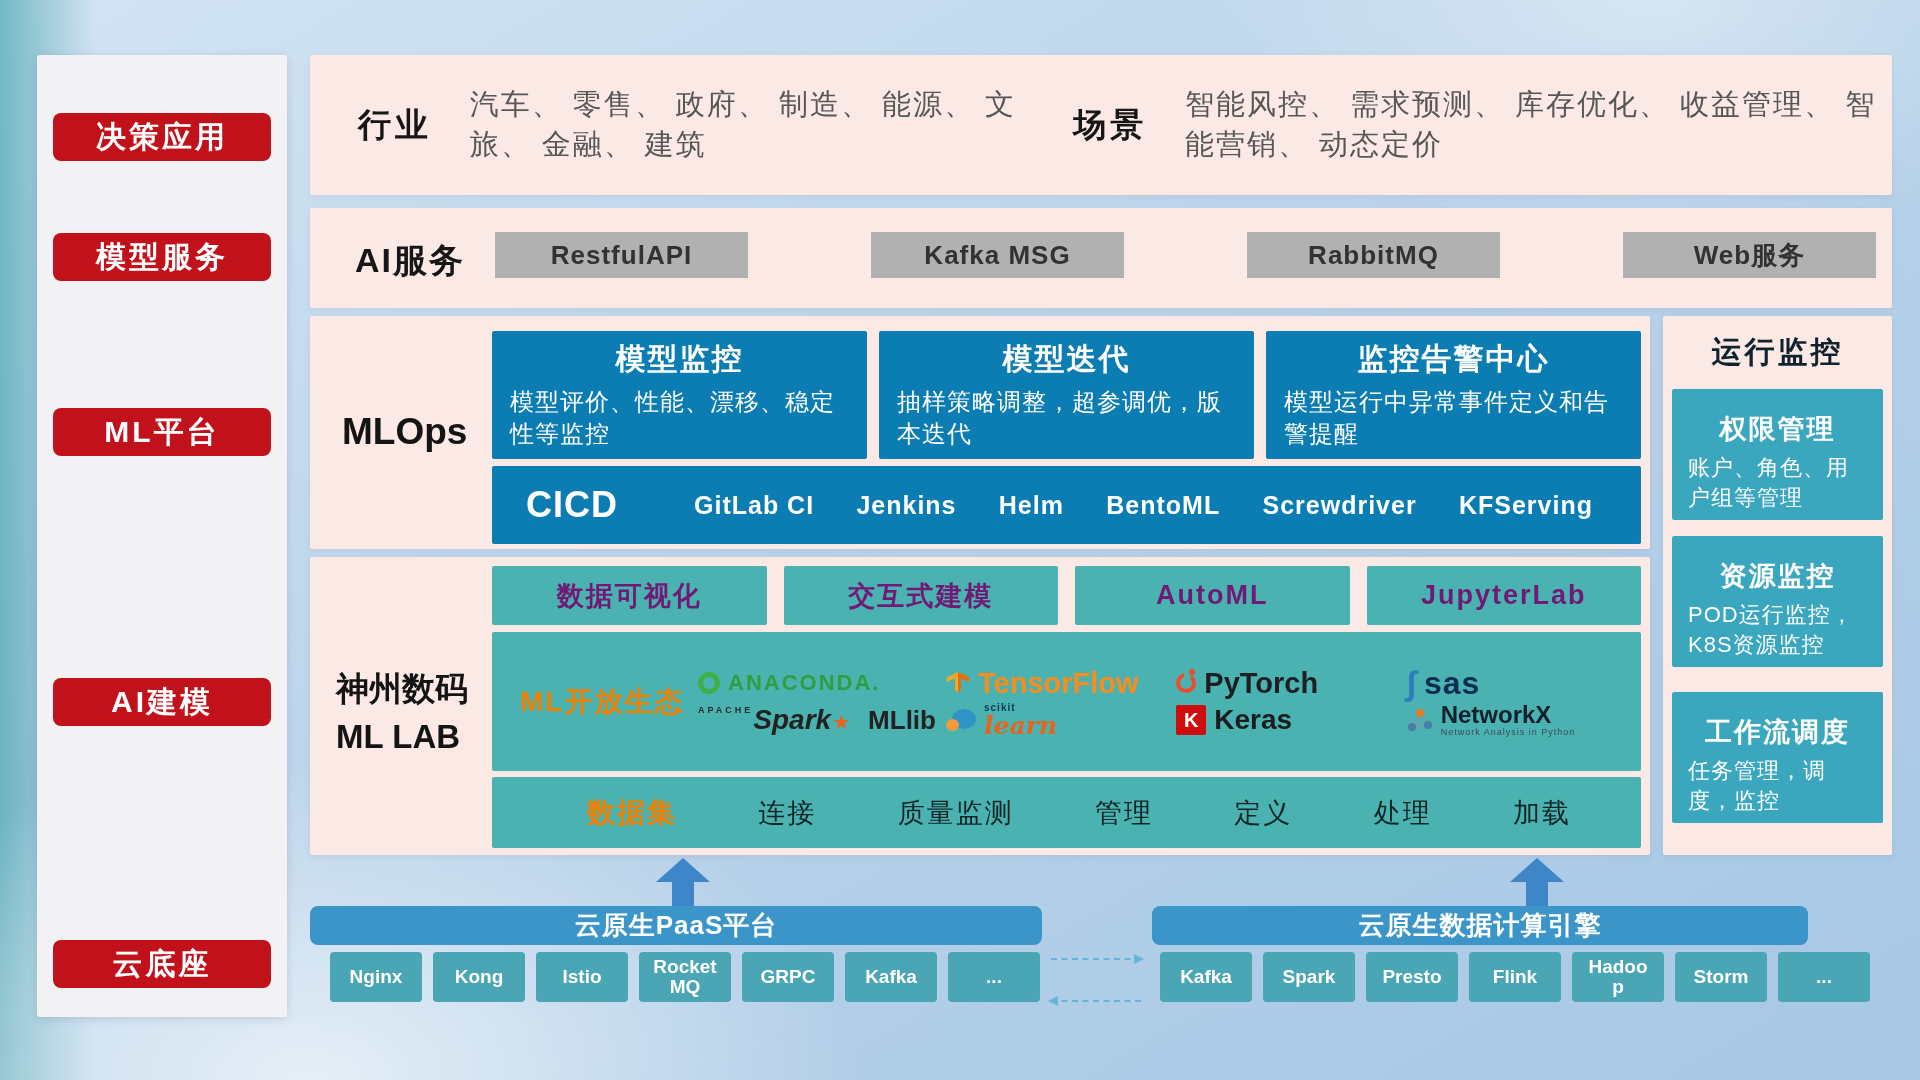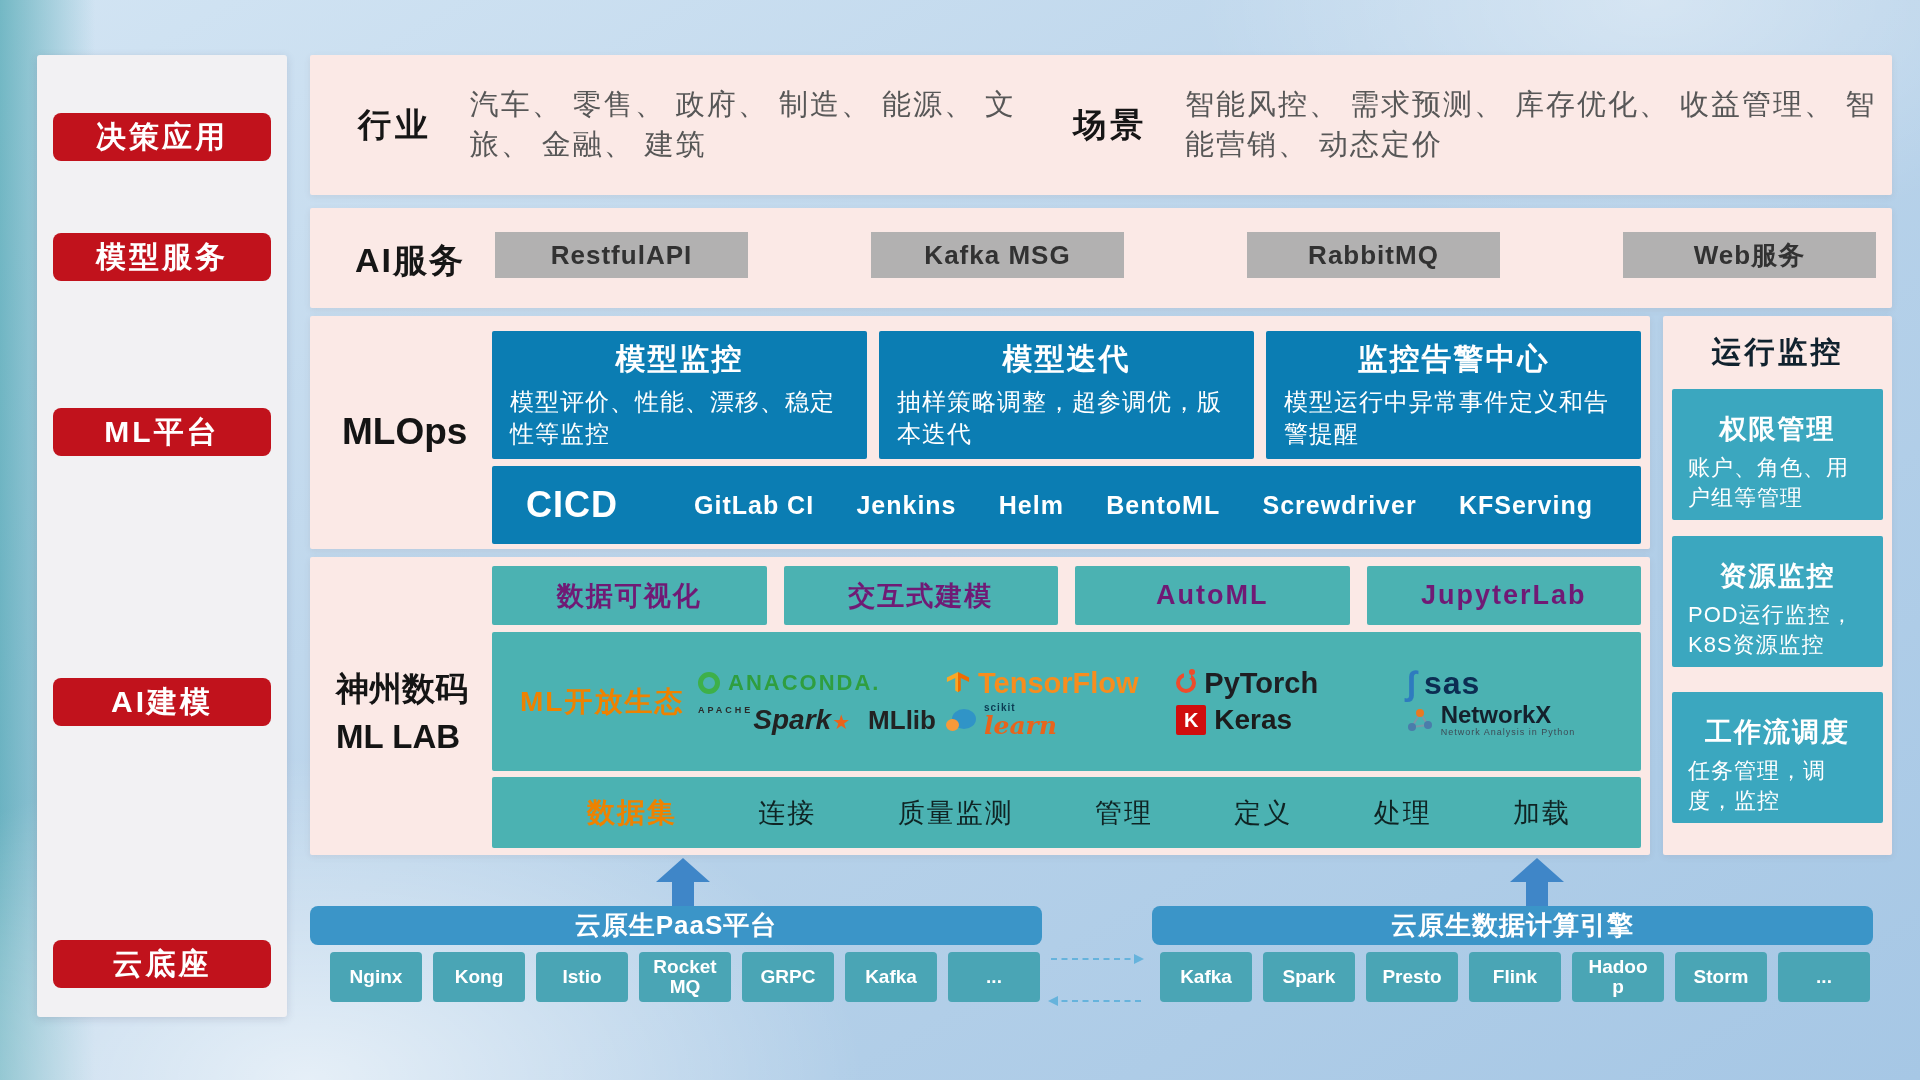--- a/index.html
+++ b/index.html
@@ -90,21 +90,21 @@
   .nx-sub{font-size:9px;color:#3c4a55;letter-spacing:1px}
   .dataset-row{position:absolute;left:182px;top:220px;width:1149px;height:71px;background:#4bb2b2;border-radius:2px;
     display:flex;align-items:center;justify-content:space-between;padding:0 70px 0 95px}
   .ds-label{font-size:28px;font-weight:bold;color:#ee8200;letter-spacing:2px}
   .ds-item{font-size:27px;color:#0f2424;letter-spacing:2px;font-weight:500}
 
   
   .bar{position:absolute;height:39px;background:#3b95c8;color:#fff;font-size:26px;font-weight:bold;letter-spacing:1px;
     display:flex;align-items:center;justify-content:center;border-radius:8px}
   .paas-bar{left:310px;top:906px;width:732px}
-  .engine-bar{left:1152px;top:906px;width:721px}
+  .engine-bar{left:1152px;top:906px;width:656px}
   .chips{position:absolute;top:952px;display:flex;gap:11px}
   .paas-chips{left:330px}
   .engine-chips{left:1160px}
   .chip{width:92px;height:50px;background:#4aa5b5;border-radius:4px;color:#fff;font-size:19px;font-weight:bold;
     display:flex;align-items:center;justify-content:center;text-align:center;line-height:1.05;padding:14px;word-break:break-all}
 
   .up-arrow{position:absolute;top:858px;width:54px}
   .up-arrow .tri{width:0;height:0;border-left:27px solid transparent;border-right:27px solid transparent;border-bottom:24px solid #3f86c8;margin:0 auto}
   .up-arrow .stem{width:22px;height:24px;background:#3f86c8;margin:0 auto}
   .arrow-1{left:656px}

